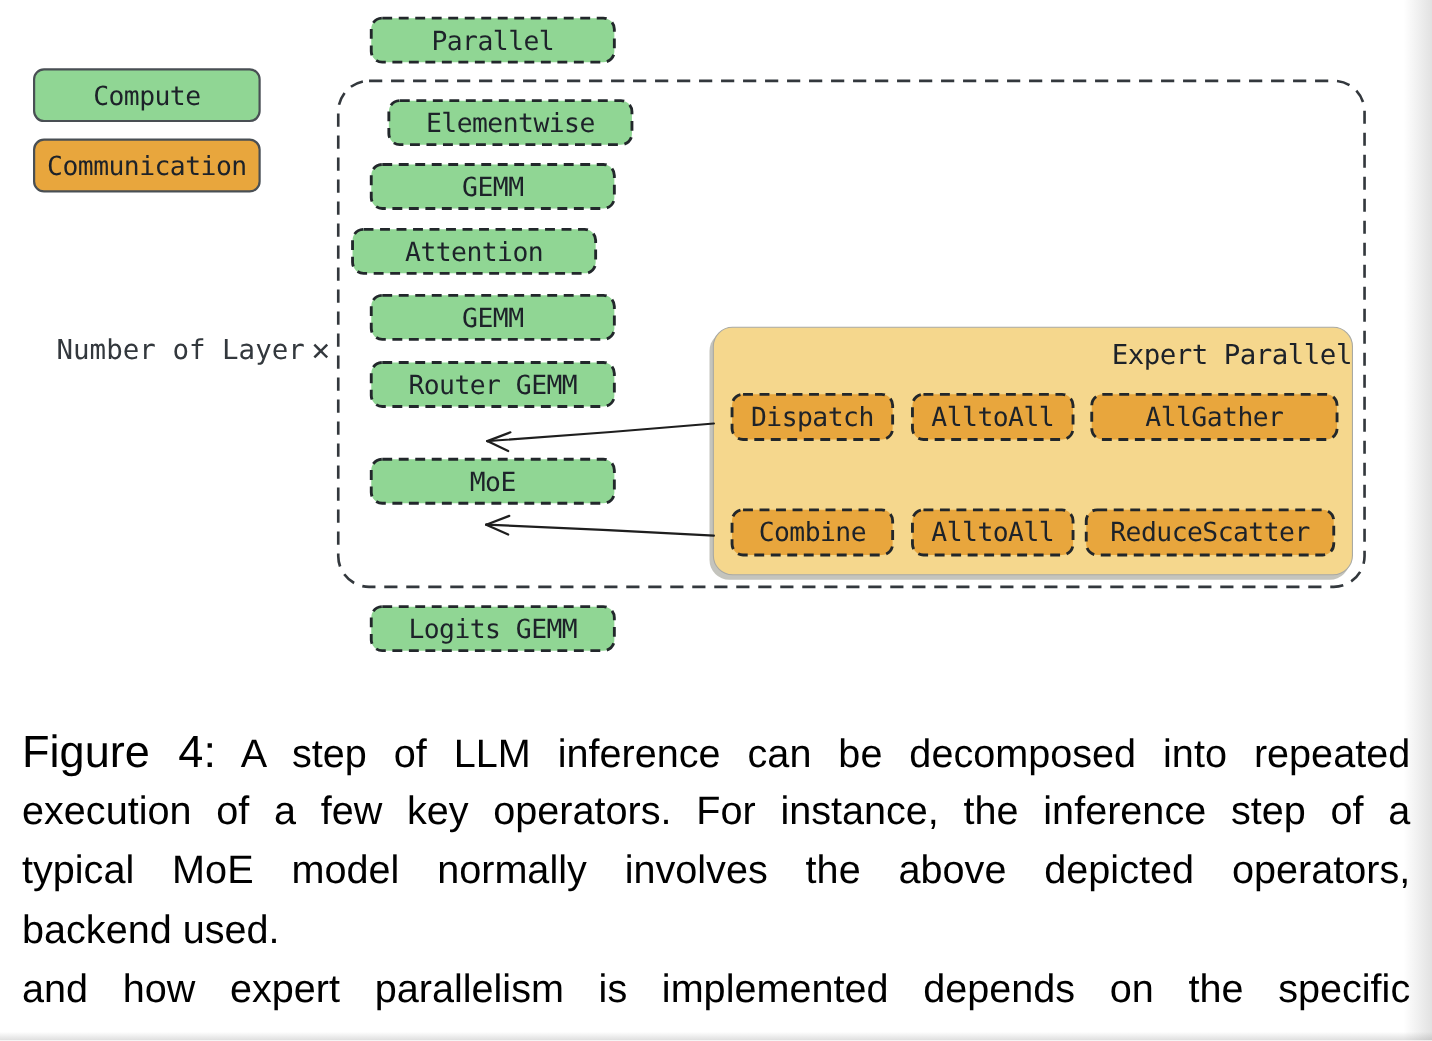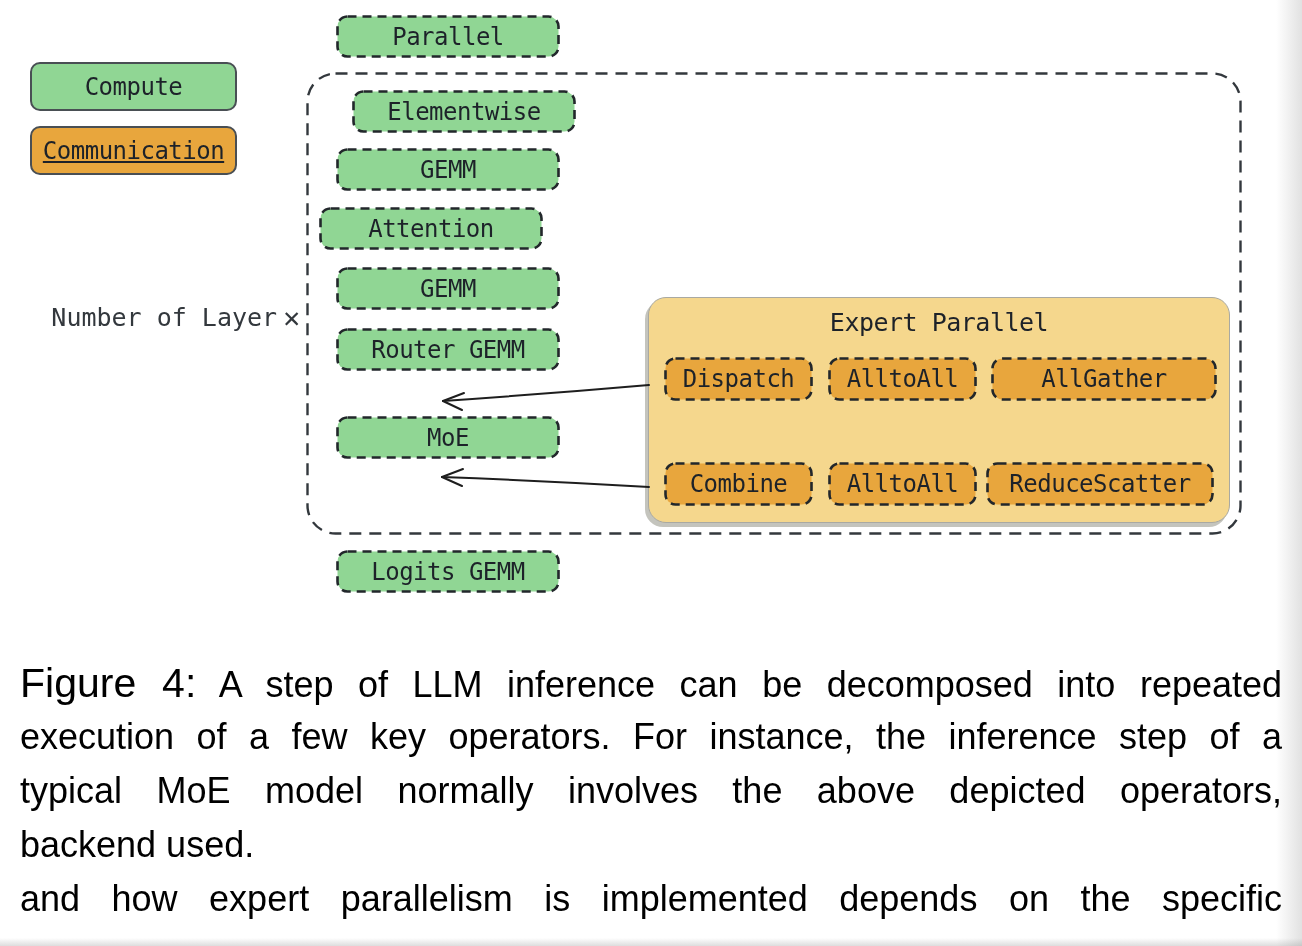--- a/index.html
+++ b/index.html
@@ -20,42 +20,42 @@
   }
   .op span{position:relative;z-index:2;}
   .green .edge rect{fill:#90d694;}
   .orange .edge rect{fill:#e8a63d;}
   
   .legend-box{
     position:absolute;display:flex;align-items:center;justify-content:center;
     font-size:24px;letter-spacing:-0.5px;border:2.5px solid #494f54;border-radius:10px;margin-top:26px;
   }
   .legend-green{background:#90d694;}
-  .legend-orange{background:#e8a63d;text-decoration:underline;}
+  .legend-orange{background:#e8a63d;}
   
   .loop-edge{position:absolute;left:306px;top:72px;width:936px;height:463px;overflow:visible;}
   .loop-edge rect{
     x:1.5px;y:1.5px;width:933px;height:460px;rx:28px;
     fill:none;stroke:#33383d;stroke-width:2.4;stroke-dasharray:12 8;
   }
   
   .mult{
     position:absolute;left:46px;top:303px;width:254px;
     display:flex;align-items:center;justify-content:flex-end;gap:6px;
     font-size:25px;color:#33383d;white-space:nowrap;
   }
   .mult .times{font-size:28px;line-height:1;}
   
   .ep{
     position:absolute;left:648px;top:297px;width:580px;height:224px;
     background:#f5d78d;border:1.5px solid #a9a9a2;border-radius:18px;
     box-shadow:-3px 4px 0 #c4c4bd;
   }
   .ep-title{
-    position:absolute;left:0;top:10px;width:100%;text-align:center;
+    position:absolute;left:0;top:10px;width:100%;text-align:right;
     font-size:25px;letter-spacing:-0.5px;color:#1d2229;
   }
   
   .arrows{position:absolute;left:0;top:0;width:1302px;height:630px;pointer-events:none;}
   .arrows path{fill:none;stroke:#1e1e1e;stroke-width:2;stroke-linecap:round;}
   
   .caption{
     position:absolute;left:20px;top:656px;width:1262px;
     font-family:Liberation Sans, sans-serif;color:#000;
   }

